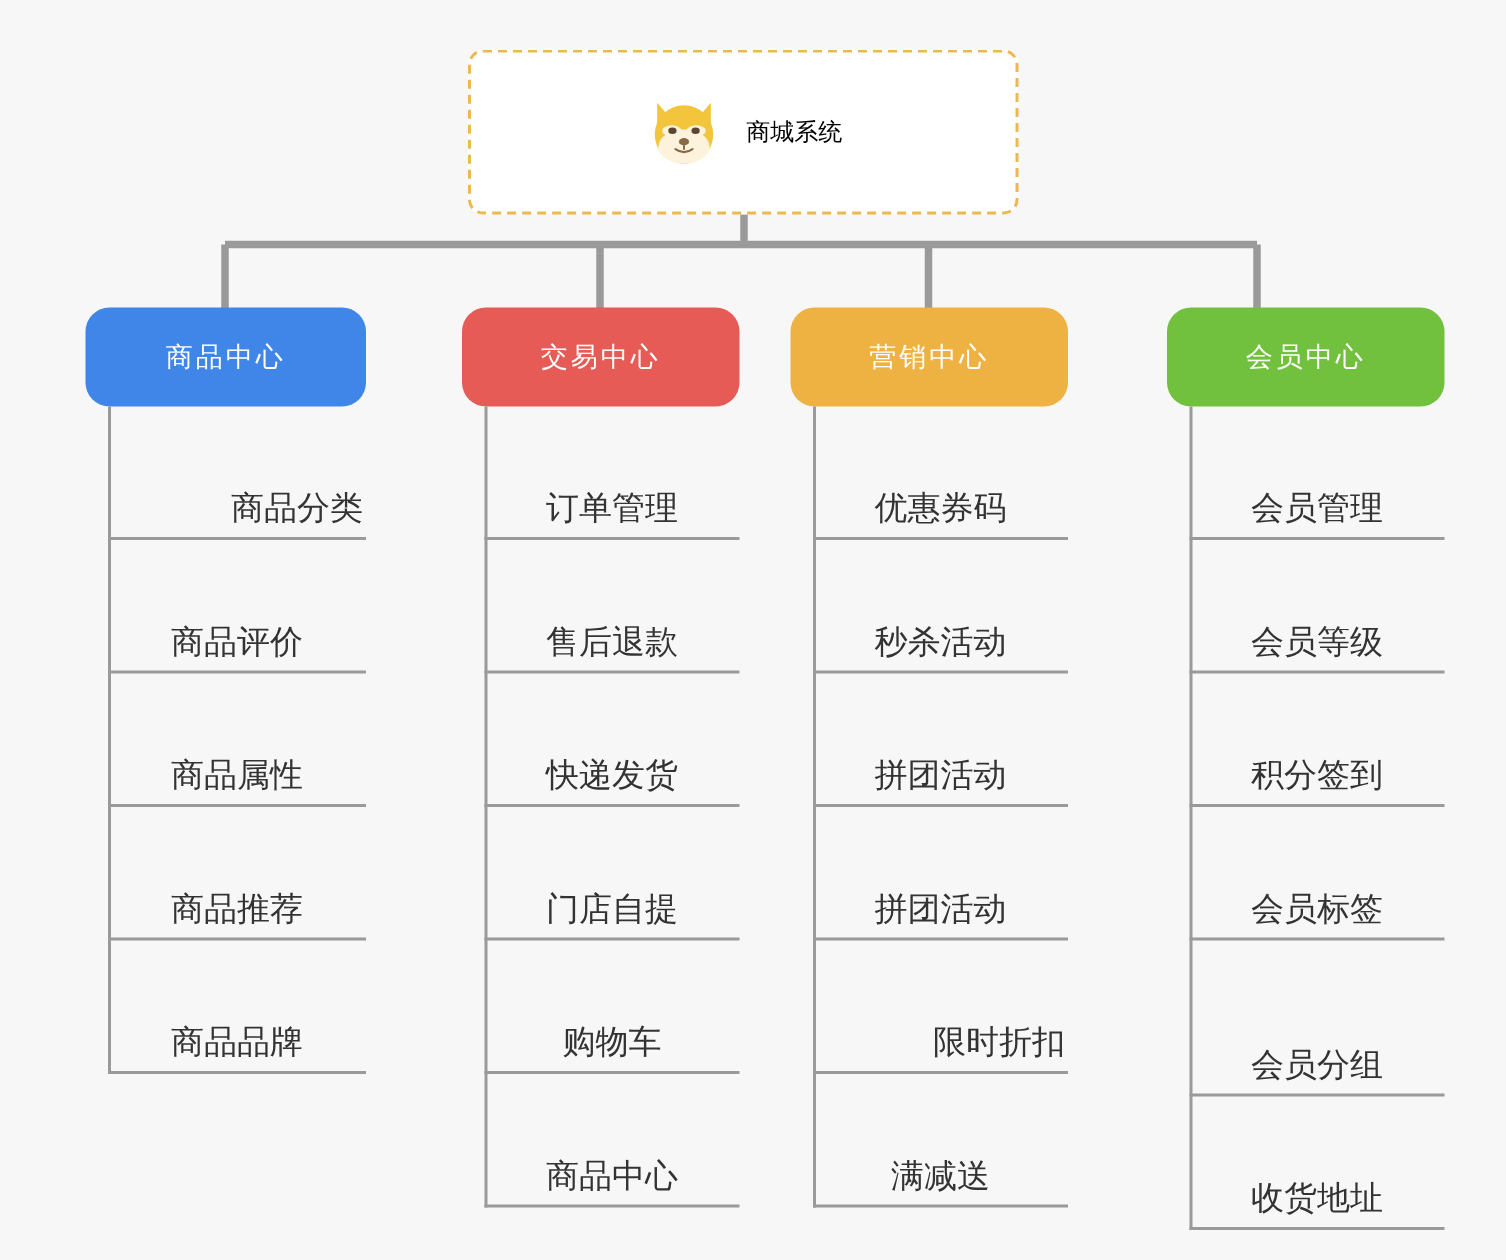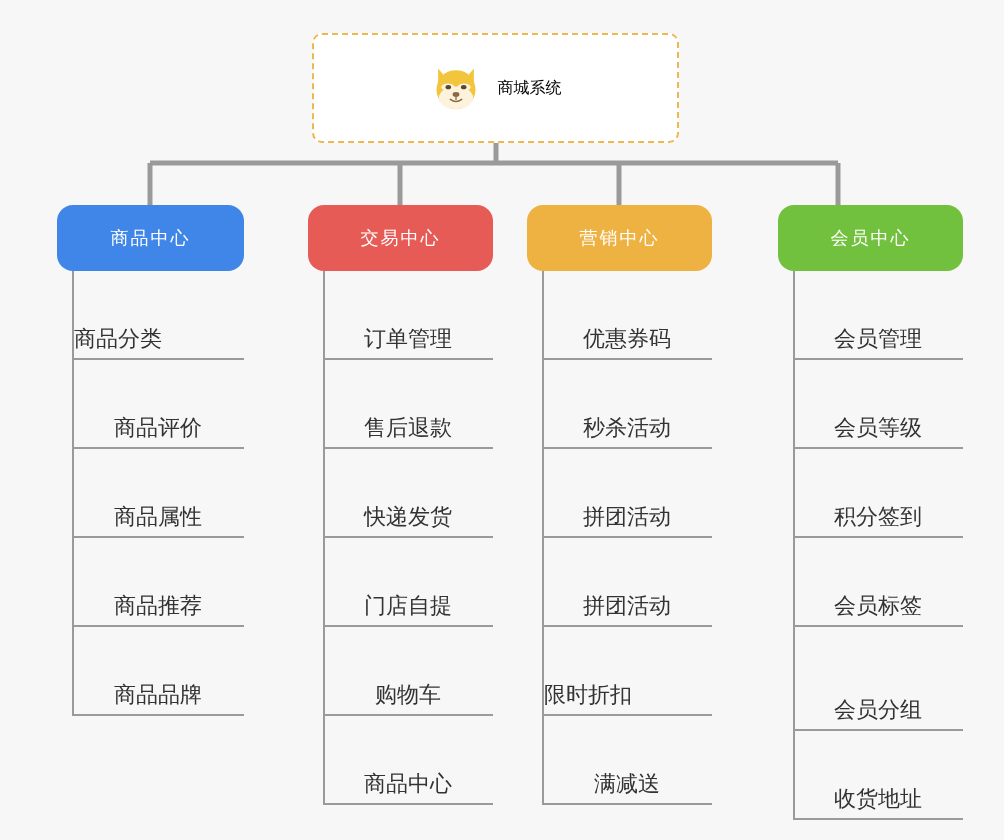--- a/index.html
+++ b/index.html
@@ -127,21 +127,21 @@
     <div>商城系统</div>
   </div>
 
   <div class="column" id="col-0" style="left:57px; width:187px;">
     <div class="col-header" style="background: rgb(64, 134, 232);">
       <span>商品中心</span>
     </div>
     <div class="leaf-list">
         <div style="position: absolute; left: 15px; top: 0px; bottom: 0px; width: 2px; background: rgb(154, 154, 154);"></div>
       <div class="leaf-item" style="justify-content: flex-start;">
-        <span class="leaf-label" style="margin-left: 15px; min-width: calc(100% - 15px); text-align: left; border-bottom-color: rgb(154, 154, 154);">商品分类</span>
+        <span class="leaf-label" style="margin-left: 15px; min-width: calc(100% - 15px); text-align: right; border-bottom-color: rgb(154, 154, 154);">商品分类</span>
       </div>
       <div class="leaf-item" style="justify-content: flex-start;">
         <span class="leaf-label" style="margin-left: 15px; min-width: calc(100% - 15px); text-align: center; border-bottom-color: rgb(154, 154, 154);">商品评价</span>
       </div>
       <div class="leaf-item" style="justify-content: flex-start;">
         <span class="leaf-label" style="margin-left: 15px; min-width: calc(100% - 15px); text-align: center; border-bottom-color: rgb(154, 154, 154);">商品属性</span>
       </div>
       <div class="leaf-item" style="justify-content: flex-start;">
         <span class="leaf-label" style="margin-left: 15px; min-width: calc(100% - 15px); text-align: center; border-bottom-color: rgb(154, 154, 154);">商品推荐</span>
       </div>
@@ -190,21 +190,21 @@
       <div class="leaf-item" style="justify-content: flex-start;">
         <span class="leaf-label" style="margin-left: 15px; min-width: calc(100% - 15px); text-align: center; border-bottom-color: rgb(154, 154, 154);">秒杀活动</span>
       </div>
       <div class="leaf-item" style="justify-content: flex-start;">
         <span class="leaf-label" style="margin-left: 15px; min-width: calc(100% - 15px); text-align: center; border-bottom-color: rgb(154, 154, 154);">拼团活动</span>
       </div>
       <div class="leaf-item" style="justify-content: flex-start;">
         <span class="leaf-label" style="margin-left: 15px; min-width: calc(100% - 15px); text-align: center; border-bottom-color: rgb(154, 154, 154);">拼团活动</span>
       </div>
       <div class="leaf-item" style="justify-content: flex-start;">
-        <span class="leaf-label" style="margin-left: 15px; min-width: calc(100% - 15px); text-align: left; border-bottom-color: rgb(154, 154, 154);">限时折扣</span>
+        <span class="leaf-label" style="margin-left: 15px; min-width: calc(100% - 15px); text-align: right; border-bottom-color: rgb(154, 154, 154);">限时折扣</span>
       </div>
       <div class="leaf-item" style="justify-content: flex-start;">
         <span class="leaf-label" style="margin-left: 15px; min-width: calc(100% - 15px); text-align: center; border-bottom-color: rgb(154, 154, 154);">满减送</span>
       </div>
     </div>
   </div>
 
   <div class="column" id="col-3" style="left:778px; width:185px;">
     <div class="col-header" style="background: rgb(114, 193, 62);">
       <span>会员中心</span>

